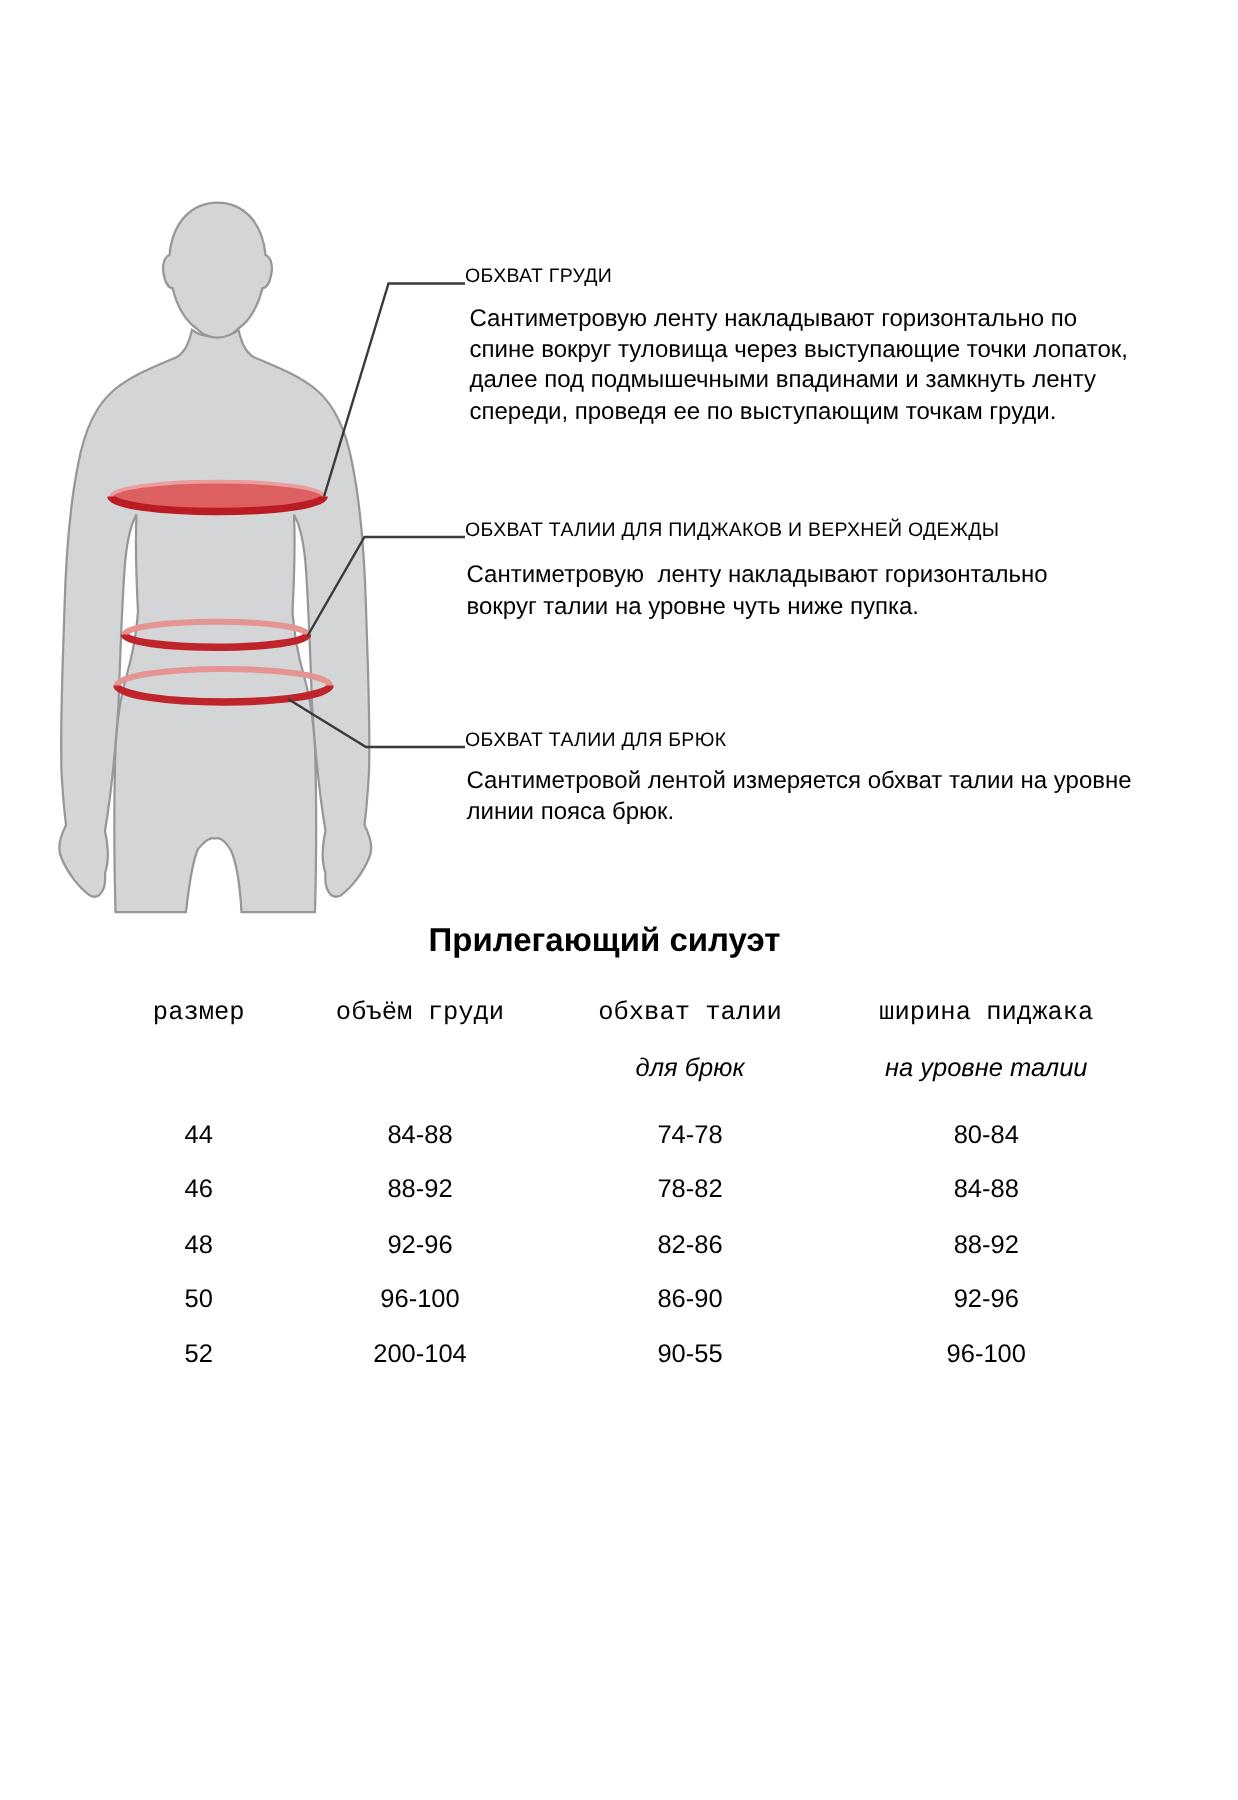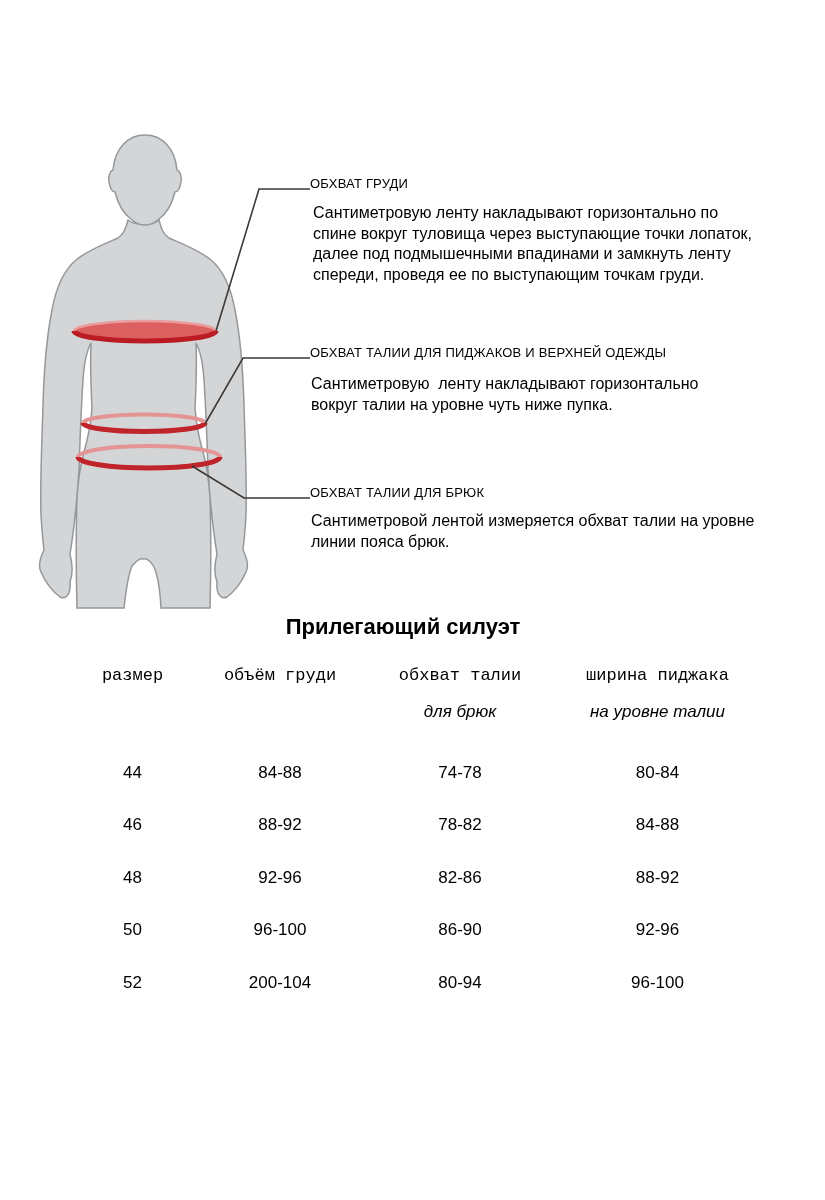--- a/index.html
+++ b/index.html
@@ -23,21 +23,21 @@
     font-size:22px;font-weight:700;
   }
   .tgrid{
     left:60px;width:690px;display:grid;
     grid-template-columns:145px 150px 210px 185px;
   }
   .tgrid div{text-align:center;font-size:17px;}
   #header-row1{top:666px;font-family:Liberation Mono, monospace;}
   #header-row2{top:702px;font-style:italic;}
   .data-rows{top:739px;left:60px;width:690px;}
-  .drow{display:grid;grid-template-columns:145px 150px 210px 185px;height:36.4px;margin-top:16px;}
+  .drow{display:grid;grid-template-columns:145px 150px 210px 185px;height:36.4px;}
   .drow div{text-align:center;font-size:17px;line-height:36.4px;}
   #figure-wrap{left:20px;top:130px;width:290px;height:520px;}
 </style>
 </head>
 <body>
 
 <div id="page">
 
 
   <div id="figure-wrap" class="abs">
@@ -170,18 +170,18 @@
     </div>
     <div class="drow">
       <div>50</div>
       <div>96-100</div>
       <div>86-90</div>
       <div>92-96</div>
     </div>
     <div class="drow">
       <div>52</div>
       <div>200-104</div>
-      <div>80-94</div>
+      <div>90-55</div>
       <div>96-100</div>
     </div>
   </div>
 
 </div>
 
 </body></html>

